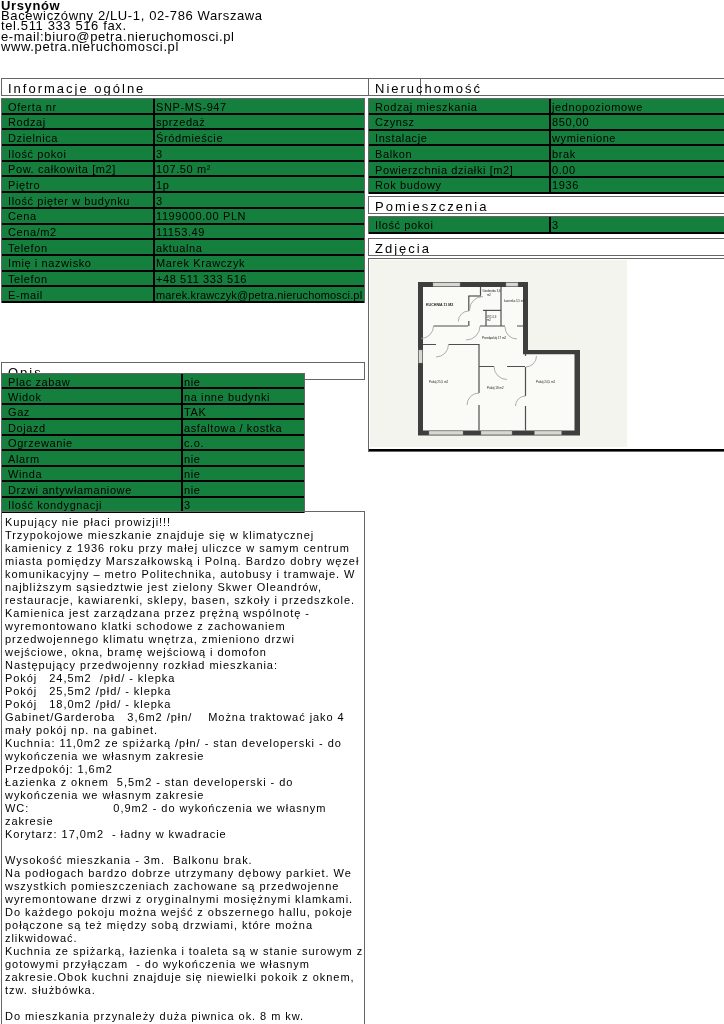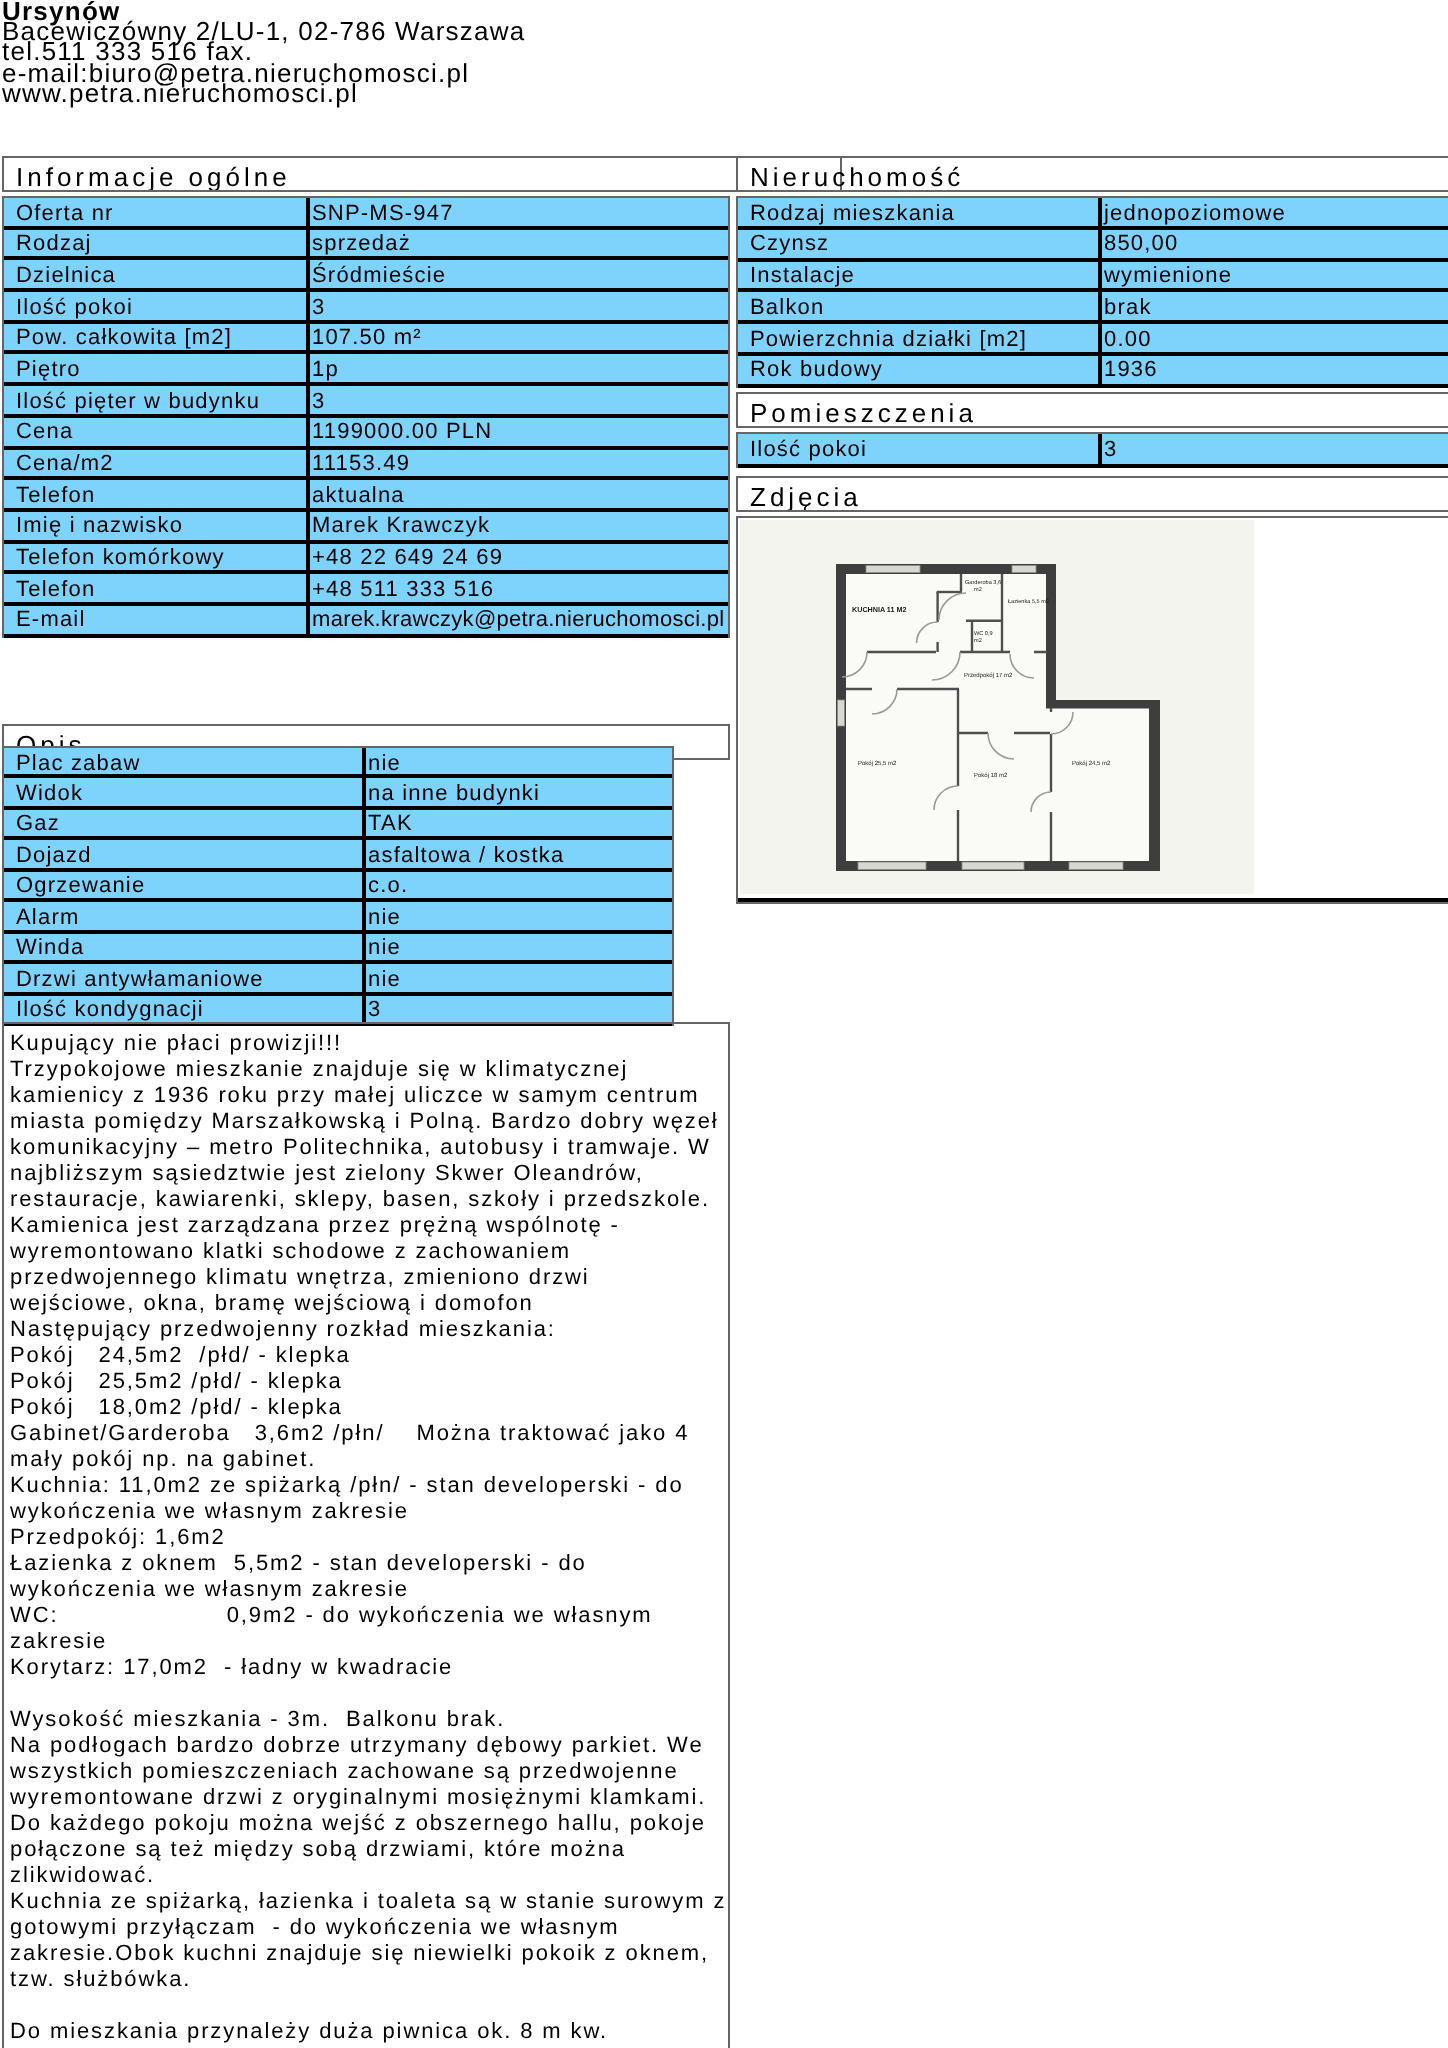--- a/index.html
+++ b/index.html
@@ -2,21 +2,21 @@
 <html lang="pl"><head>
 <meta charset="utf-8">
 <title>Oferta</title>
 <style>
 html,body{margin:0;padding:0}
 body{width:724px;height:1024px;overflow:hidden;position:relative;background:#fff;
   font-family:"Liberation Sans",sans-serif;color:#000;}
 .hdr{position:absolute;left:1px;top:1px;font-size:13px;line-height:10.2px;letter-spacing:0.62px;white-space:pre}
 .hbox{position:absolute;box-sizing:border-box;border:1px solid #666;height:18px;
   font-size:13px;letter-spacing:2px;padding:1.5px 0 0 6px;white-space:nowrap;overflow:hidden}
-.tbl{position:absolute;box-sizing:border-box;border:1px solid #666;border-bottom:none;background:#7dd3fc}
+.tbl{position:absolute;box-sizing:border-box;border:1px solid #666;border-bottom:none;background:#15803d}
 .row{position:relative;border-bottom:2px solid #000;font-size:11px;letter-spacing:0.6px;white-space:nowrap}
 .lab{position:absolute;left:6px;top:1.5px}
 .val{position:absolute;top:0;bottom:0;border-left:2px solid #000;padding:1.5px 0 0 1px;right:0}
 .t1 .row{height:13.69px}
 .t1 .val{left:151px}
 .t2 .row{height:13.44px}
 .t2 .val{left:179px}
 .tr .row{height:13.75px}
 .tr .val{left:180px}
 .trp .row{height:15.3px}
@@ -76,36 +76,32 @@
     </div>
 <div class="row">
       <span class="lab">Telefon</span>
       <div class="val">aktualna</div>
     </div>
 <div class="row">
       <span class="lab">Imię i nazwisko</span>
       <div class="val">Marek Krawczyk</div>
     </div>
 <div class="row">
-      <span class="lab">Telefon komórkowy</span>
-      <div class="val">+48 22 649 24 69</div>
-    </div>
-<div class="row">
       <span class="lab">Telefon</span>
       <div class="val">+48 511 333 516</div>
     </div>
 <div class="row">
       <span class="lab">E-mail</span>
       <div class="val" style="letter-spacing:0.15px">marek.krawczyk@petra.nieruchomosci.pl</div>
     </div>
 </div>
 
 <div class="hbox" style="left:1px;top:362px;width:364px">Opis</div>
 
-<div class="tbl t2" style="left:1px;top:373px;width:336px">
+<div class="tbl t2" style="left:1px;top:373px;width:304px">
 <div class="row">
       <span class="lab">Plac zabaw</span>
       <div class="val">nie</div>
     </div>
 <div class="row">
       <span class="lab">Widok</span>
       <div class="val">na inne budynki</div>
     </div>
 <div class="row">
       <span class="lab">Gaz</span>

